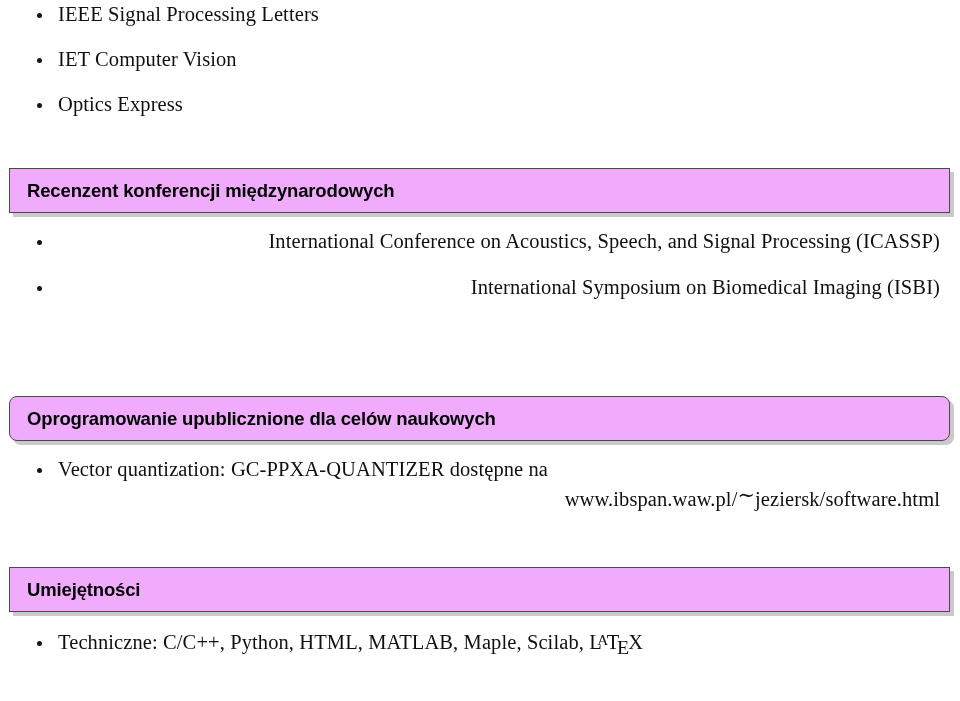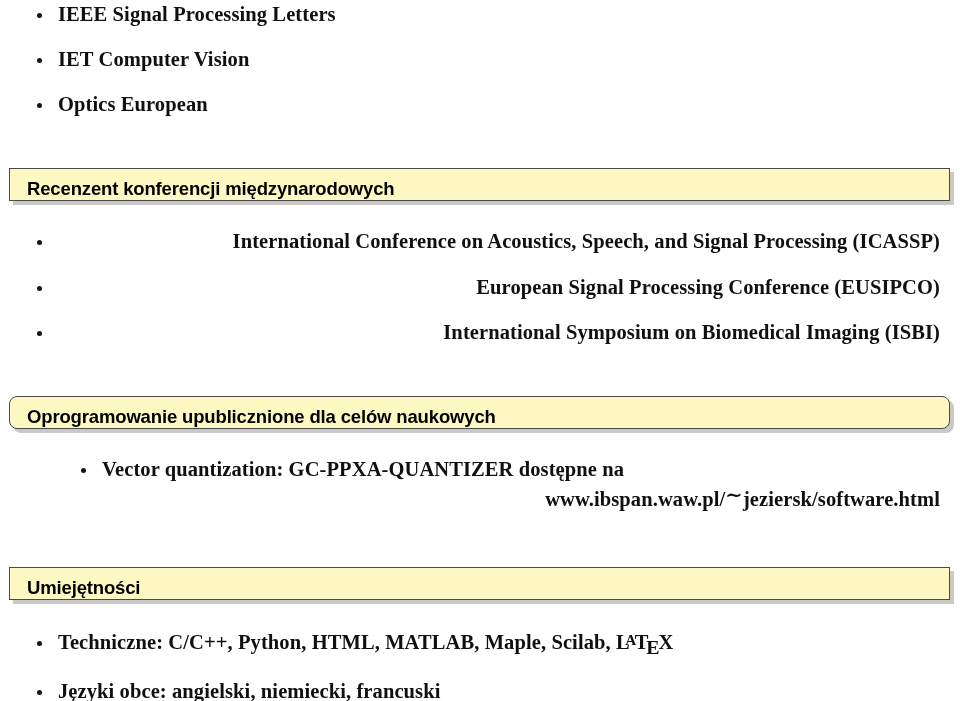--- a/index.html
+++ b/index.html
@@ -29,21 +29,20 @@
     margin: 0;
     padding: 0;
   }
   .bullet-item {
     position: relative;
     padding-left: 58px;
     font-size: 20.5px;
     line-height: 1.0;
     color: #101010;
     letter-spacing: 0.1px;
-    font-weight: bold;
   }
   .bullet-item .bullet-dot {
     position: absolute;
     left: 37px;
     top: 0.46em;
     width: 5px;
     height: 5px;
     border-radius: 50%;
     background: #151515;
   }
@@ -53,26 +52,26 @@
   .bullet-text .cont {
     display: block;
   }
 
   
   .section-bar {
     position: absolute;
     left: 9px;
     width: 941px;
     box-sizing: border-box;
-    height: 33px;
-    background: #fef9c3;
+    height: 45px;
+    background: #f0abfc;
     border: 1.6px solid #4a4a4a;
     box-shadow: 4px 4px 0 0 #c9c9c9;
     display: flex;
-    align-items: flex-end;
+    align-items: center;
   }
   .section-title {
     font-family: "Liberation Sans", "DejaVu Sans", sans-serif;
     font-weight: bold;
     font-size: 18.5px;
     color: #000000;
     padding-left: 17px;
     letter-spacing: -0.15px;
     white-space: nowrap;
   }
@@ -84,21 +83,21 @@
   #journals-list .bullet-item { margin-bottom: 24.5px; }
 
   #bar-reviewer { top: 168px; }
 
   #conf-list { left: 0; top: 231px; width: 940px; }
   #conf-list .bullet-item { margin-bottom: 25px; text-align: right; }
 
   #bar-software { top: 396px; border-radius: 8px; }
 
   #software-list { left: 0; top: 459px; width: 940px; }
-  #software-list .bullet-item { margin-bottom: 10px; margin-left: 44px; }
+  #software-list .bullet-item { margin-bottom: 10px; }
   #software-list .cont { margin-top: 9px; text-align: right; }
 
   #bar-skills { top: 567px; }
 
   #skills-list { left: 0; top: 632px; width: 940px; }
   #skills-list .bullet-item { margin-bottom: 28px; }
 
   
   .latex-logo {
     white-space: nowrap;
@@ -134,36 +133,32 @@
     <li class="bullet-item">
       <span class="bullet-dot"></span>
       <span class="bullet-text">IEEE Signal Processing Letters</span>
     </li>
     <li class="bullet-item">
       <span class="bullet-dot"></span>
       <span class="bullet-text">IET Computer Vision</span>
     </li>
     <li class="bullet-item">
       <span class="bullet-dot"></span>
-      <span class="bullet-text">Optics European</span>
+      <span class="bullet-text">Optics Express</span>
     </li>
   </ul>
 
   <div class="section-bar" id="bar-reviewer">
     <span class="section-title">Recenzent konferencji międzynarodowych</span>
   </div>
 
   <ul class="bullet-list abs" id="conf-list">
     <li class="bullet-item">
       <span class="bullet-dot"></span>
       <span class="bullet-text">International Conference on Acoustics, Speech, and Signal Processing (ICASSP)</span>
-    </li>
-    <li class="bullet-item">
-      <span class="bullet-dot"></span>
-      <span class="bullet-text">European Signal Processing Conference (EUSIPCO)</span>
     </li>
     <li class="bullet-item">
       <span class="bullet-dot"></span>
       <span class="bullet-text">International Symposium on Biomedical Imaging (ISBI)</span>
     </li>
   </ul>
 
   <div class="section-bar" id="bar-software">
     <span class="section-title">Oprogramowanie upublicznione dla celów naukowych</span>
   </div>
@@ -180,19 +175,15 @@
 
   <div class="section-bar" id="bar-skills">
     <span class="section-title">Umiejętności</span>
   </div>
 
   <ul class="bullet-list abs" id="skills-list">
     <li class="bullet-item">
       <span class="bullet-dot"></span>
       <span class="bullet-text"><span>Techniczne: C/C++, Python, HTML, MATLAB, Maple, Scilab, </span><span class="latex-logo"><span>L</span><span class="la-a">A</span><span>T</span><span class="la-e">E</span><span>X</span></span></span>
     </li>
-    <li class="bullet-item">
-      <span class="bullet-dot"></span>
-      <span class="bullet-text">Języki obce: angielski, niemiecki, francuski</span>
-    </li>
   </ul>
 
 </div>
 
 </body></html>

